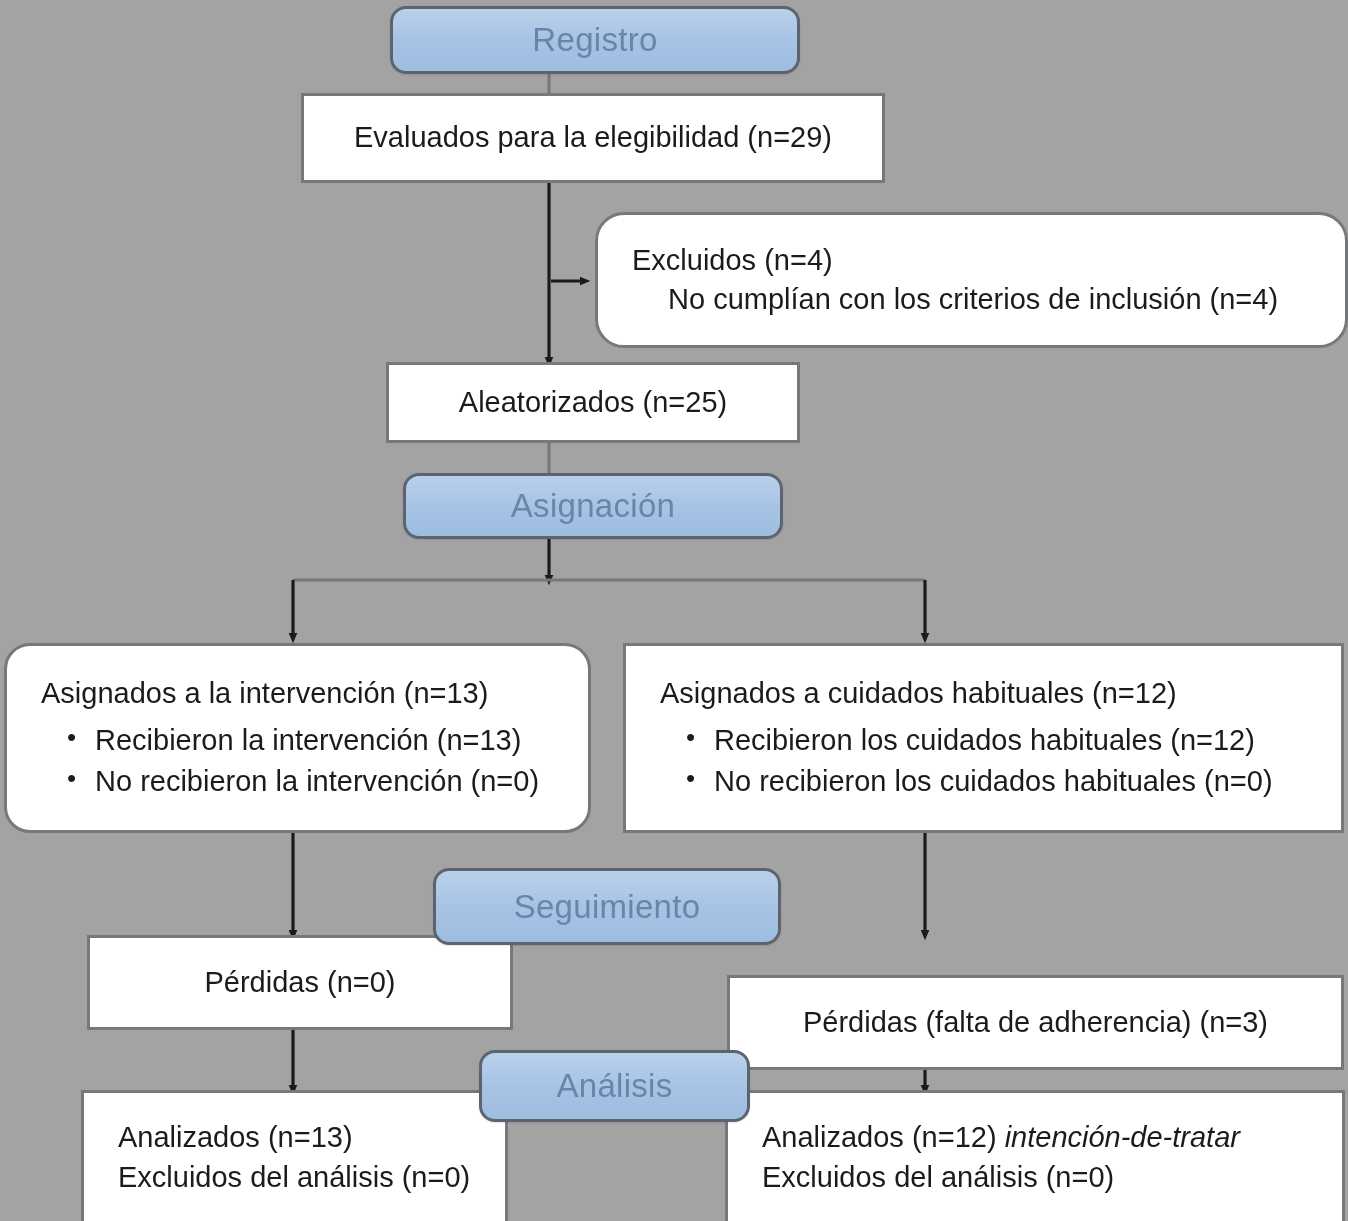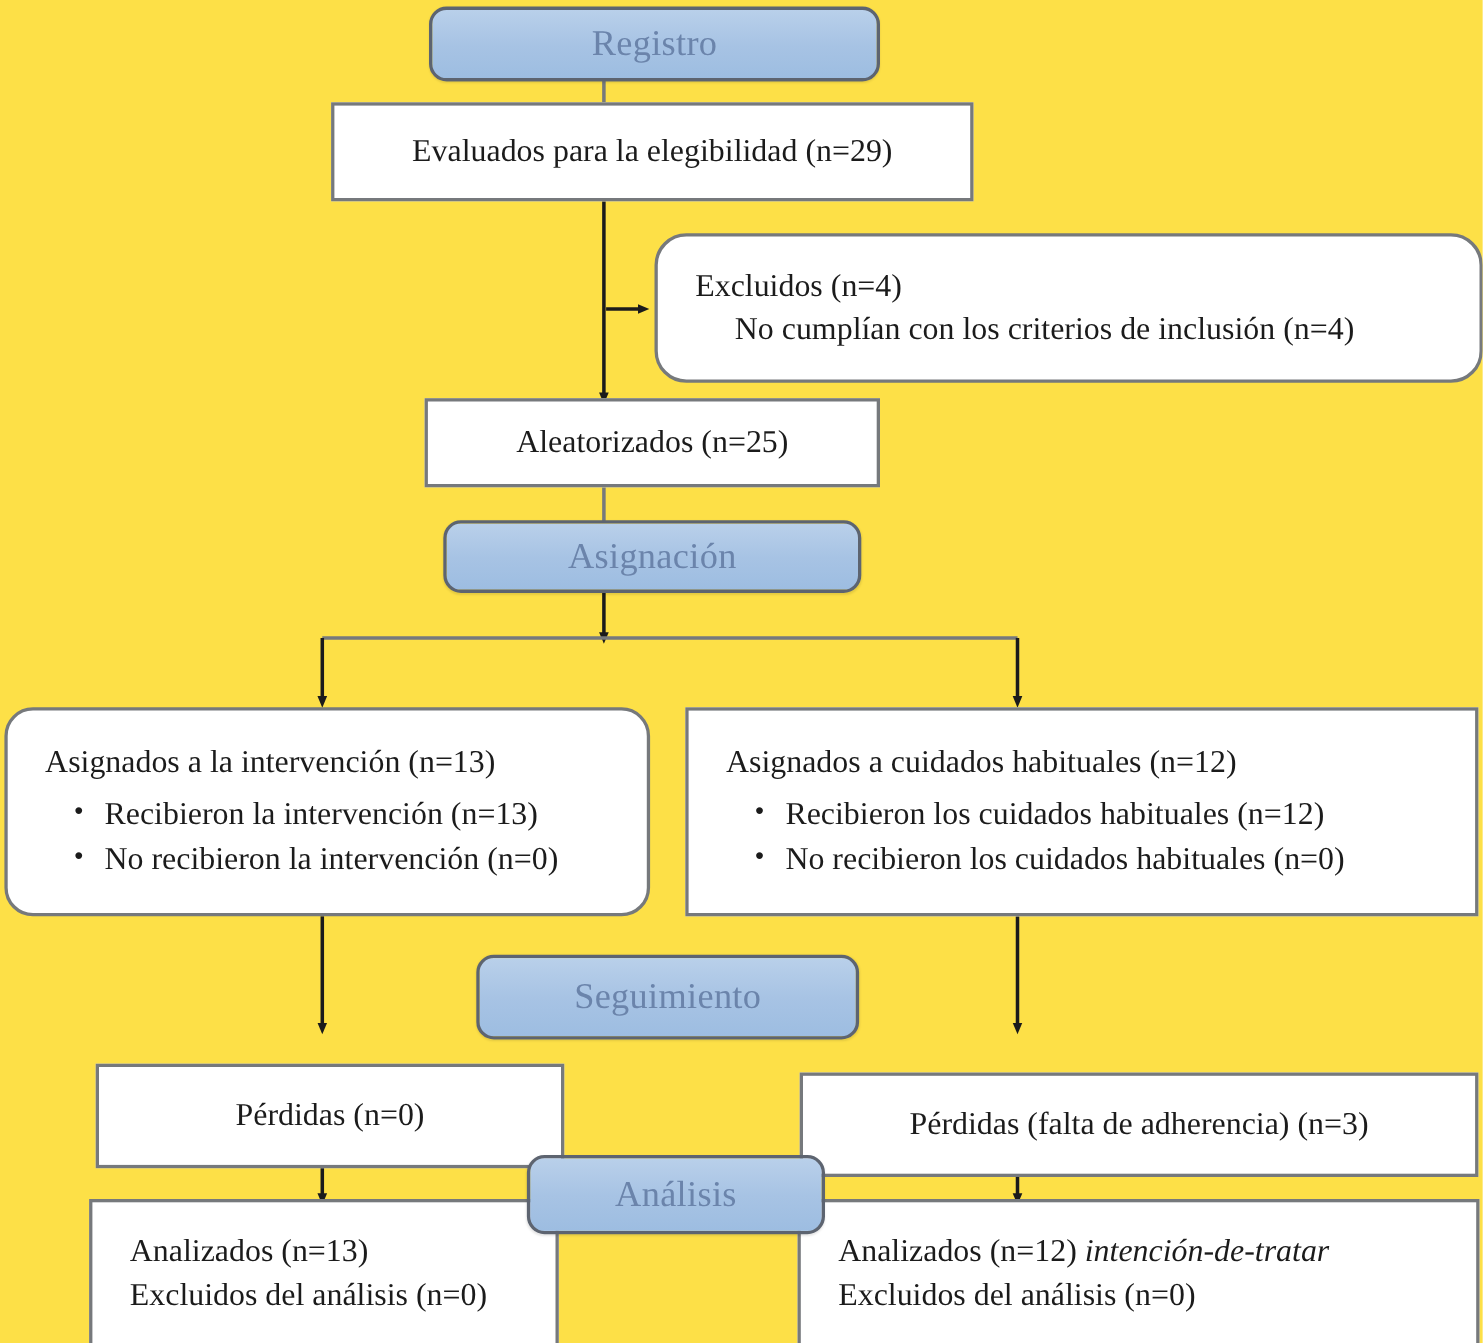--- a/index.html
+++ b/index.html
@@ -4,22 +4,22 @@
 <style>
   html, body {
     margin: 0;
     padding: 0;
     background: #ffffff;
   }
   #diagram {
     position: relative;
     width: 1348px;
     height: 1221px;
-    background: #fde047;
-    font-family: Liberation Serif, serif;
+    background: #a3a3a3;
+    font-family: Liberation Sans, sans-serif;
     overflow: hidden;
   }
   #edges {
     position: absolute;
     left: 0;
     top: 0;
     width: 1348px;
     height: 1221px;
     pointer-events: none;
   }
@@ -166,21 +166,21 @@
   </div>
 
   <div class="node left-text" style="left:623px; top:643px; width:721px; height:190px;">
     <div class="line">Asignados a cuidados habituales (n=12)</div>
     <ul class="bullets">
       <li>Recibieron los cuidados habituales (n=12)</li>
       <li>No recibieron los cuidados habituales (n=0)</li>
     </ul>
   </div>
 
-  <div class="node center" style="left:87px; top:935px; width:426px; height:95px;margin-top:32px;">
+  <div class="node center" style="left:87px; top:935px; width:426px; height:95px;">
     <div class="line">Pérdidas (n=0)</div>
   </div>
 
   <div class="node center" style="left:727px; top:935px; width:617px; height:95px;margin-top:40px;">
     <div class="line">Pérdidas (falta de adherencia) (n=3)</div>
   </div>
 
   <div class="node left-text" style="left:81px; top:1090px; width:427px; height:135px;">
     <div class="line">Analizados (n=13)</div>
     <div class="line">Excluidos del análisis (n=0)</div>

